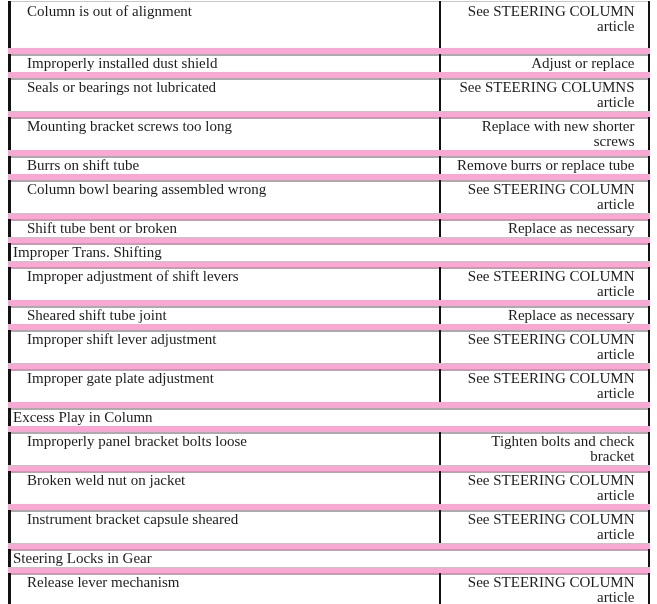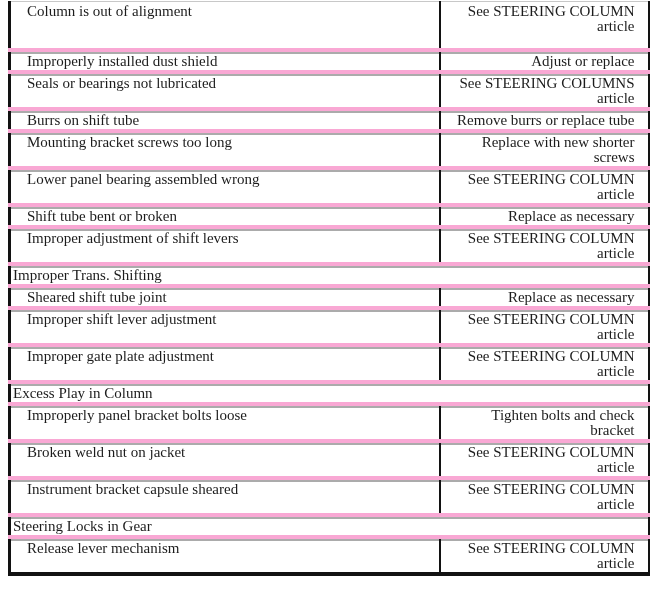--- a/index.html
+++ b/index.html
@@ -32,21 +32,21 @@
     border-bottom: 4px solid #121212;
     border-top: 1px solid #c8c8c8;
   }
   col.c-cause  { width: 430px; }
   col.c-remedy { width: 209px; }
   td {
     font-size: 15px;
     line-height: 15px;
     vertical-align: top;
     padding: 2px 3px 1px 3px;
-    border-top: 4px solid #f9a8d4;
+    border-top: 6px solid #f9a8d4;
     box-shadow: inset 0 2px 0 #ababab; 
   }
   tr:first-child td {
     border-top: none;
     box-shadow: none;
     padding-bottom: 14px; 
   }
   td.cause {
     padding-left: 16px;
     border-right: 2px solid #121212;
@@ -81,44 +81,44 @@
         <tr>
           <td class="cause">Improperly installed dust shield</td>
           <td class="remedy">Adjust or replace</td>
         </tr>
         <tr>
           <td class="cause">Seals or bearings not lubricated</td>
           <td class="remedy">See STEERING COLUMNS
 article</td>
         </tr>
         <tr>
-          <td class="cause">Burrs on shift tube</td>
-          <td class="remedy">Remove burrs or replace tube</td>
-        </tr>
-        <tr>
           <td class="cause">Mounting bracket screws too long</td>
           <td class="remedy">Replace with new shorter
 screws</td>
         </tr>
         <tr>
-          <td class="cause">Lower panel bearing assembled wrong</td>
+          <td class="cause">Burrs on shift tube</td>
+          <td class="remedy">Remove burrs or replace tube</td>
+        </tr>
+        <tr>
+          <td class="cause">Column bowl bearing assembled wrong</td>
           <td class="remedy">See STEERING COLUMN
 article</td>
         </tr>
         <tr>
           <td class="cause">Shift tube bent or broken</td>
           <td class="remedy">Replace as necessary</td>
         </tr>
         <tr>
+          <td colspan="2" class="section">Improper Trans. Shifting</td>
+        </tr>
+        <tr>
           <td class="cause">Improper adjustment of shift levers</td>
           <td class="remedy">See STEERING COLUMN
 article</td>
-        </tr>
-        <tr>
-          <td colspan="2" class="section">Improper Trans. Shifting</td>
         </tr>
         <tr>
           <td class="cause">Sheared shift tube joint</td>
           <td class="remedy">Replace as necessary</td>
         </tr>
         <tr>
           <td class="cause">Improper shift lever adjustment</td>
           <td class="remedy">See STEERING COLUMN
 article</td>
         </tr>

